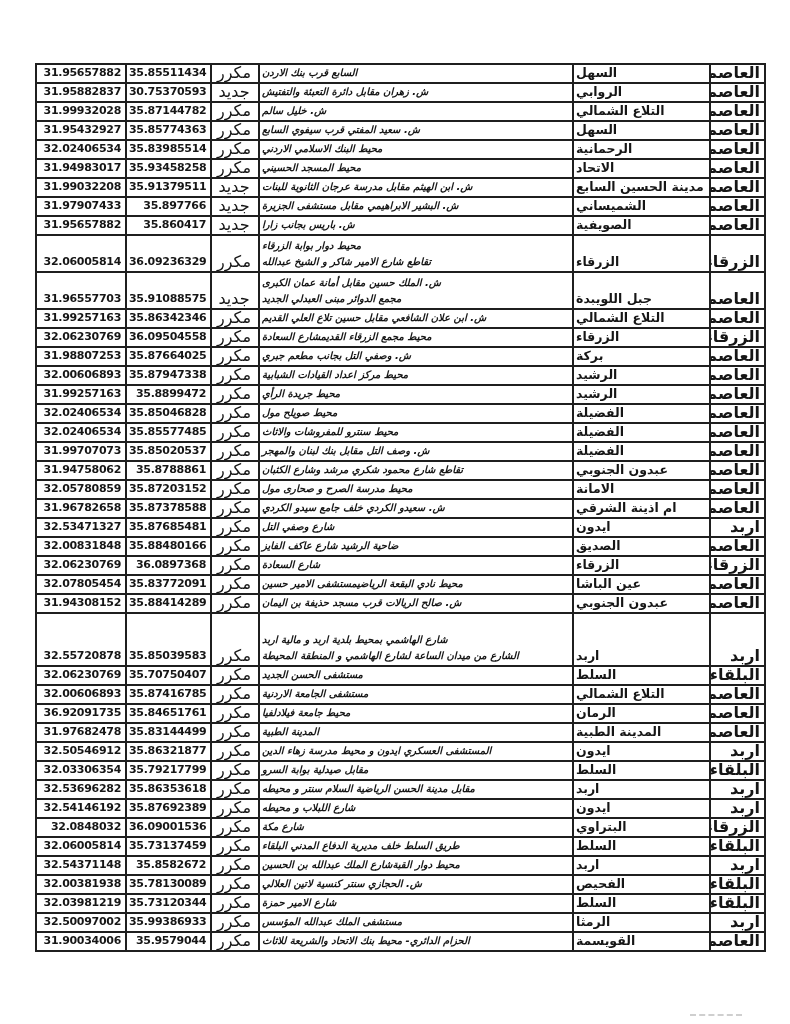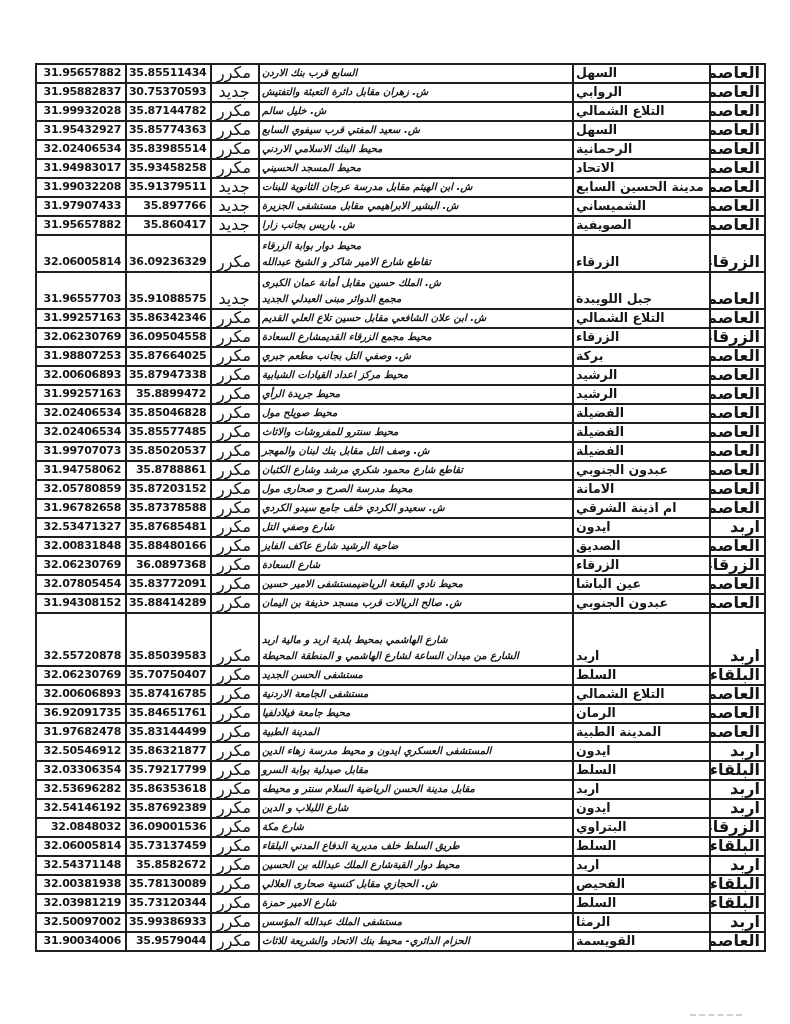--- a/index.html
+++ b/index.html
@@ -378,21 +378,21 @@
             <td class="col-governorate">اربد</td>
             <td class="col-district">اربد</td>
             <td class="col-description">مقابل مدينة الحسن الرياضية السلام سنتر و محيطه</td>
             <td class="col-status">مكرر</td>
             <td class="col-longitude">35.86353618</td>
             <td class="col-latitude">32.53696282</td>
           </tr>
           <tr>
             <td class="col-governorate">اربد</td>
             <td class="col-district">ايدون</td>
-            <td class="col-description">شارع اللبلاب و الدين</td>
+            <td class="col-description">شارع اللبلاب و محيطه</td>
             <td class="col-status">مكرر</td>
             <td class="col-longitude">35.87692389</td>
             <td class="col-latitude">32.54146192</td>
           </tr>
           <tr>
             <td class="col-governorate">الزرقاء</td>
             <td class="col-district">البتراوي</td>
             <td class="col-description">شارع مكة</td>
             <td class="col-status">مكرر</td>
             <td class="col-longitude">36.09001536</td>
@@ -410,21 +410,21 @@
             <td class="col-governorate">اربد</td>
             <td class="col-district">اربد</td>
             <td class="col-description">محيط دوار القبةشارع الملك عبدالله بن الحسين</td>
             <td class="col-status">مكرر</td>
             <td class="col-longitude">35.8582672</td>
             <td class="col-latitude">32.54371148</td>
           </tr>
           <tr>
             <td class="col-governorate">البلقاء</td>
             <td class="col-district">الفحيص</td>
-            <td class="col-description">ش. الحجازي مقابل كنسية صحارى العلالي</td>
+            <td class="col-description">ش. الحجازي سنتر كنسية لاتين العلالي</td>
             <td class="col-status">مكرر</td>
             <td class="col-longitude">35.78130089</td>
             <td class="col-latitude">32.00381938</td>
           </tr>
           <tr>
             <td class="col-governorate">البلقاء</td>
             <td class="col-district">السلط</td>
             <td class="col-description">شارع الامير حمزة</td>
             <td class="col-status">مكرر</td>
             <td class="col-longitude">35.73120344</td>

